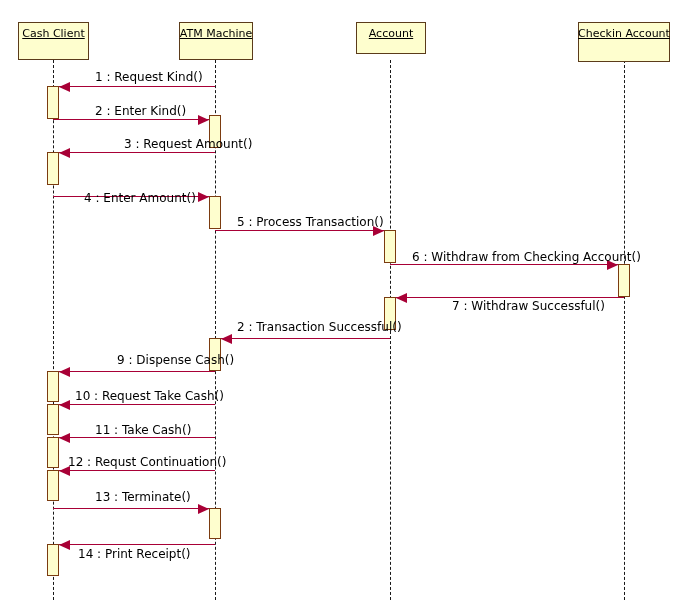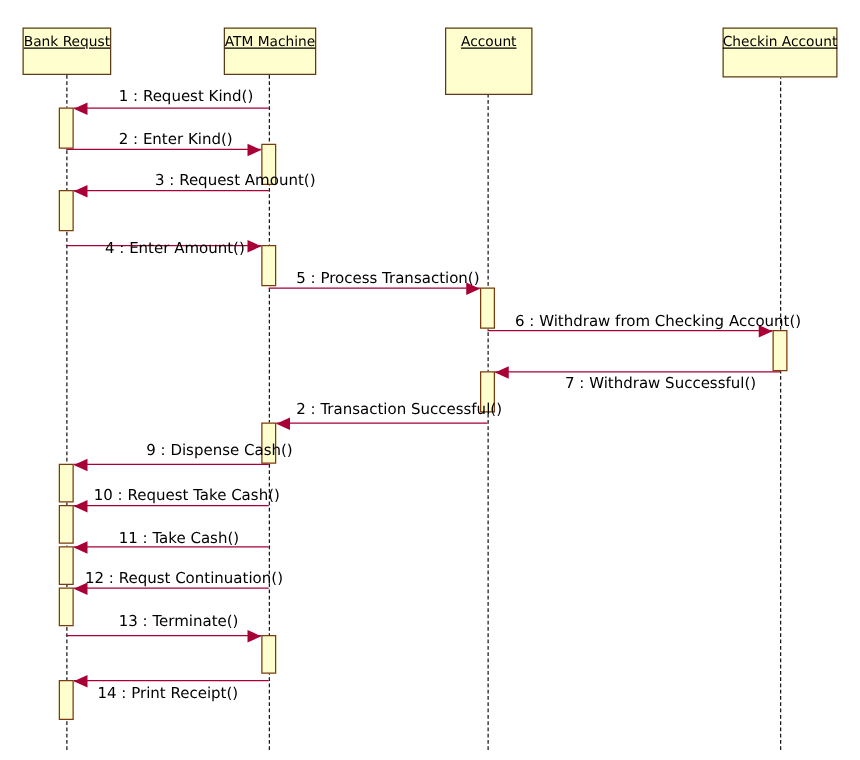--- a/index.html
+++ b/index.html
@@ -144,25 +144,25 @@
       <div class="msg-label" style="left: 68px; top: 455px;">12 : Requst Continuation()</div>
       <div class="msg-line" style="left: 53px; top: 508px; width: 156px;"></div>
       <div class="arrow-head right" style="top: 504px; left: 198px;"></div>
       <div class="msg-label" style="left: 95px; top: 490px;">13 : Terminate()</div>
       <div class="msg-line" style="left: 59px; top: 544px; width: 156px;"></div>
       <div class="arrow-head left" style="top: 540px; left: 59px;"></div>
       <div class="msg-label" style="left: 78px; top: 547px;">14 : Print Receipt()</div>
     </div>
   <div id="participants-layer">
       <div class="participant-box" style="left: 18px; top: 22px; width: 71px; height: 38px;">
-        <span class="participant-label">Bank Requst</span>
+        <span class="participant-label">Cash Client</span>
       </div>
       <div class="participant-box" style="left: 179px; top: 22px; width: 74px; height: 38px;">
         <span class="participant-label">ATM Machine</span>
       </div>
-      <div class="participant-box" style="left: 356px; top: 22px; width: 70px; height: 54px;">
+      <div class="participant-box" style="left: 356px; top: 22px; width: 70px; height: 32px;">
         <span class="participant-label">Account</span>
       </div>
       <div class="participant-box" style="left: 578px; top: 22px; width: 92px; height: 40px;">
         <span class="participant-label">Checkin Account</span>
       </div>
     </div>
 </div>
 
 </body></html>

